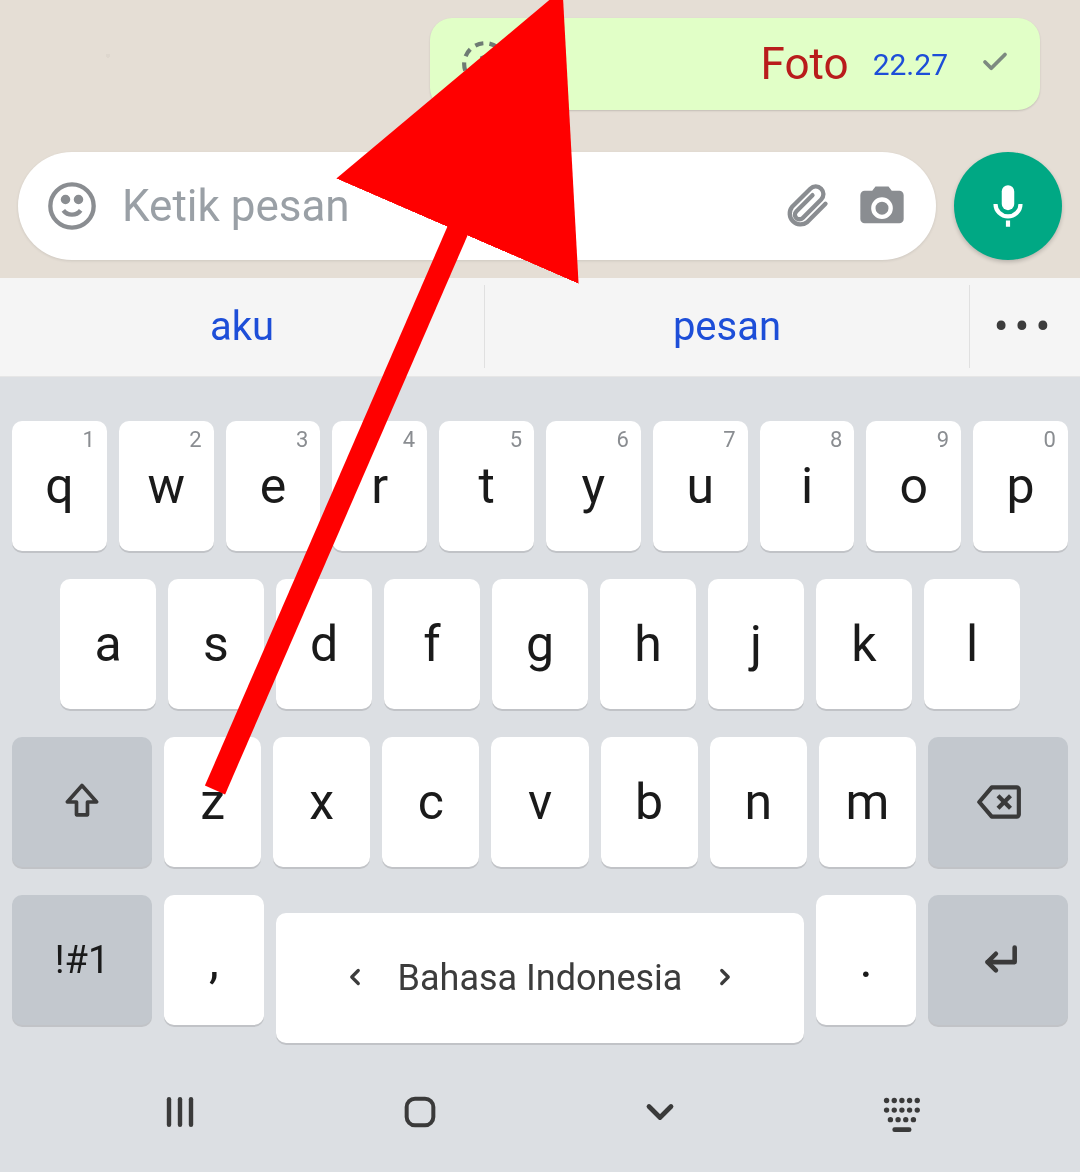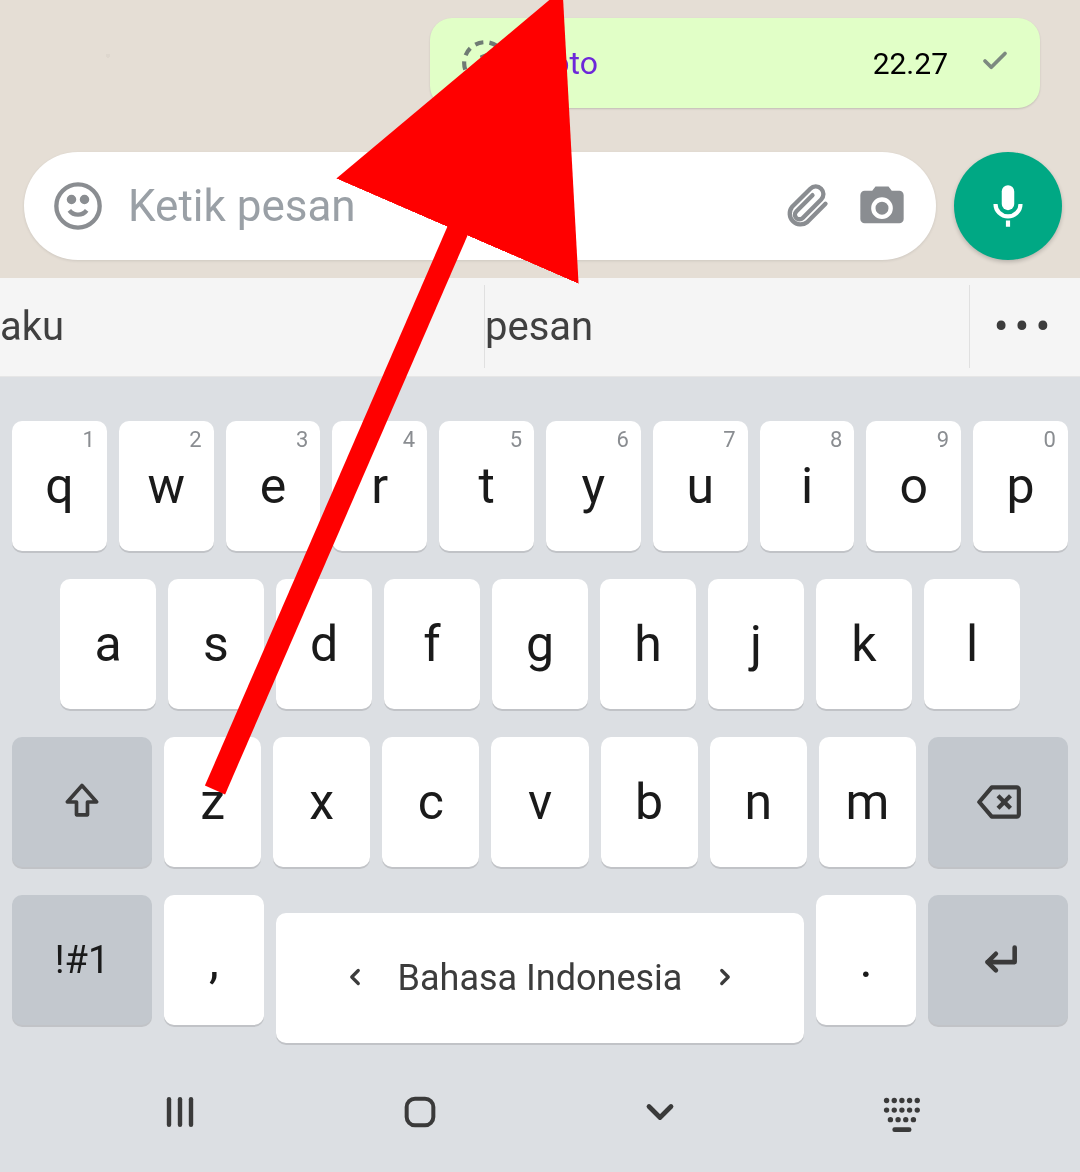--- a/index.html
+++ b/index.html
@@ -26,27 +26,27 @@
     padding: 20px 30px 20px 30px;
     display: flex;
     align-items: center;
     gap: 24px;
     box-shadow: 0 1px 2px rgba(0,0,0,0.15);
   }
   .viewonce-icon {
     color: #6f7b74;
     display:flex; align-items:center; justify-content:center;
   }
-  .bubble-text { font-size: 32px; color: #6d28d9; flex: 1; }
-  .bubble-time { font-size: 30px; color: #000000; margin-right: 8px; }
+  .bubble-text { font-size: 44px; color: #b91c1c; flex: 1; text-align: right; }
+  .bubble-time { font-size: 30px; color: #1d4ed8; margin-right: 8px; }
   .tick { color: #7d8a80; }
 
   .input-row {
     position: absolute;
-    left: 24px; right: 18px; bottom: 18px;
+    left: 18px; right: 18px; bottom: 18px;
     display: flex; align-items: center; gap: 18px;
   }
   .input-pill {
     flex: 1;
     background: #ffffff;
     border-radius: 60px;
     height: 108px;
     display: flex;
     align-items: center;
     padding: 0 28px;
@@ -75,22 +75,23 @@
   
   .suggest-bar {
     height: 100px;
     background: #f5f5f5;
     display: flex;
     align-items: center;
     border-bottom: 1px solid #e6e6e6;
   }
   .suggest {
     flex: 1;
+    text-align: center;
     font-size: 40px;
-    color: #404040;
+    color: #1d4ed8;
     border-right: 1px solid #e0e0e0;
     padding: 18px 0;
   }
   .suggest:last-of-type { border-right: none; }
   .more-dots { width: 110px; text-align: center; font-size: 44px; color: #3c3c3c; letter-spacing: 6px; }
 
   
   .keyboard {
     flex: 1;
     background: #dcdfe3;

